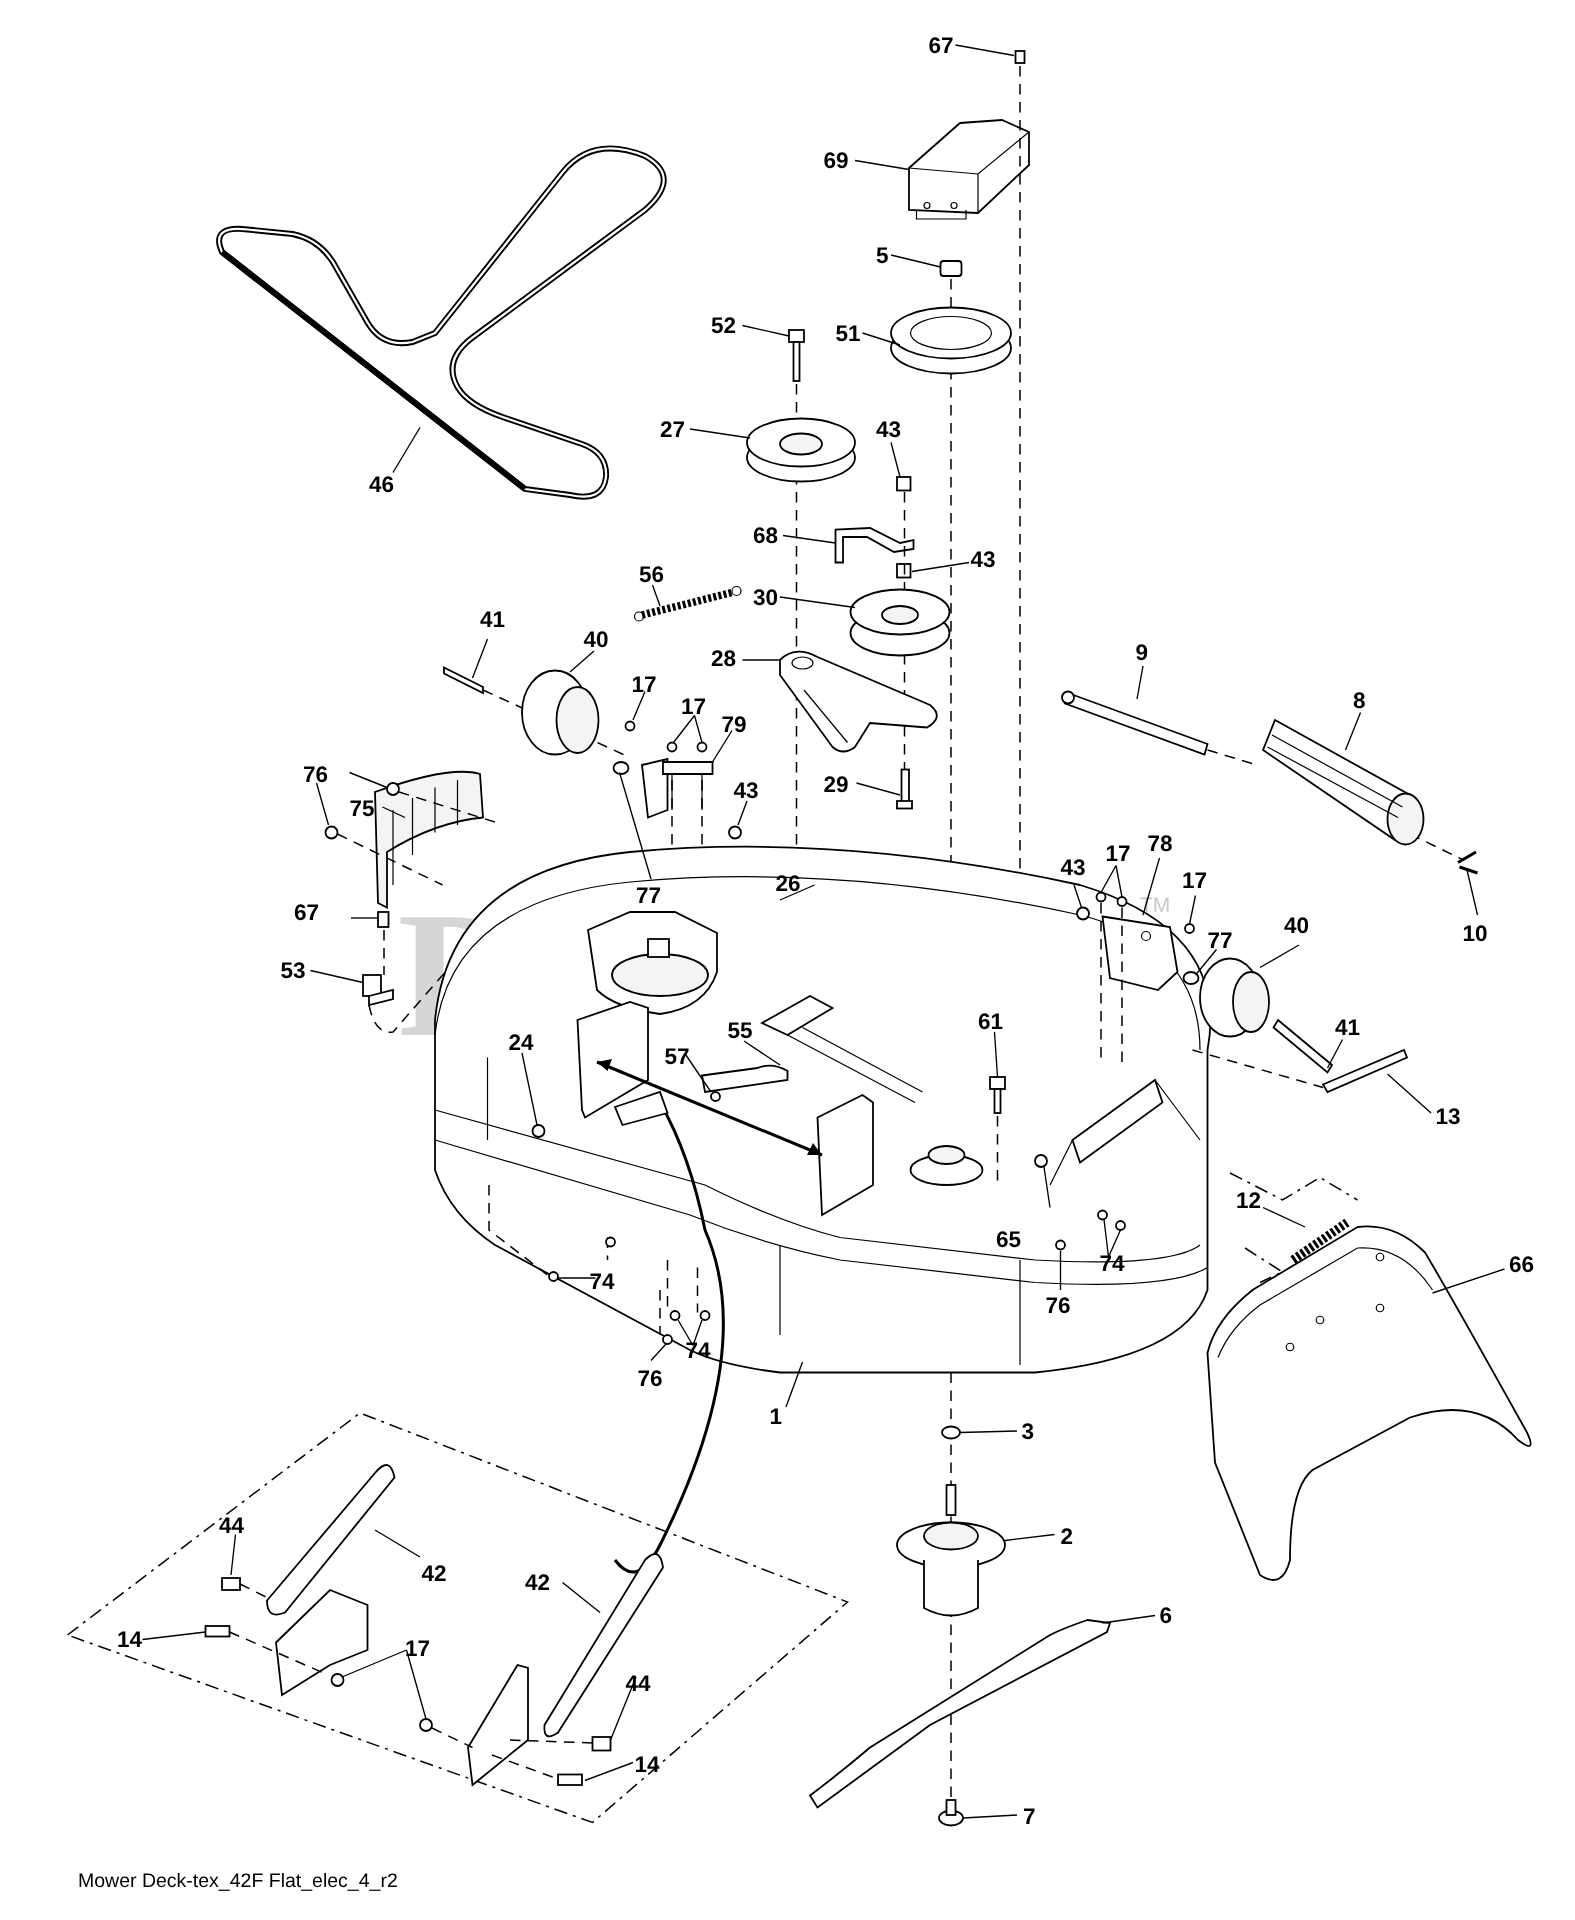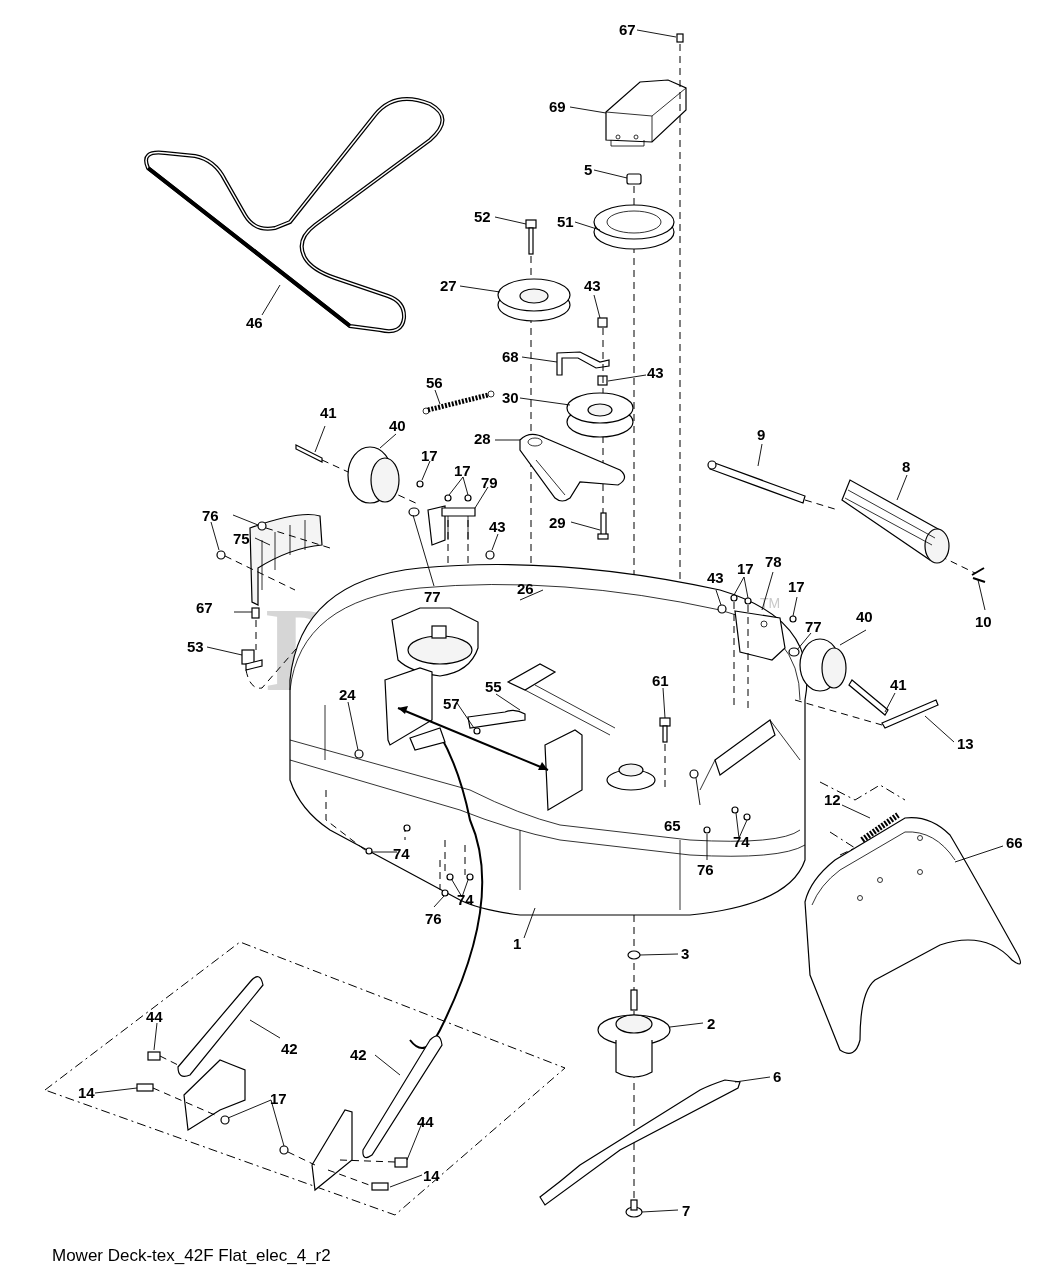--- a/index.html
+++ b/index.html
@@ -7,21 +7,21 @@
   #diagram{position:absolute;left:0;top:0;width:1050px;height:1280px;}
   .part{fill:#ffffff;stroke:#000;stroke-width:1.2;}
   .partg{fill:#f4f4f4;stroke:#000;stroke-width:1.2;}
   .thin{fill:none;stroke:#000;stroke-width:0.8;}
   .dash{fill:none;stroke:#000;stroke-width:1;stroke-dasharray:7,5;}
   .dashdot{fill:none;stroke:#000;stroke-width:1;stroke-dasharray:9,4,2,4;}
   .leader{stroke:#000;stroke-width:0.9;fill:none;}
   .callout{font-family:"Liberation Sans",sans-serif;font-weight:bold;font-size:15px;fill:#000;}
   .wm{font-family:"Liberation Serif",serif;font-weight:bold;font-size:120px;fill:#c9c9c9;opacity:0.75;}
   .tm{font-family:"Liberation Sans",sans-serif;font-size:14px;fill:#c9c9c9;}
-  .caption{position:absolute;left:52px;top:1246px;font-size:17px;color:#000;}
+  .caption{position:absolute;left:52px;top:1246px;font-size:13px;color:#000;}
 </style>
 </head>
 <body>
 
 <svg id="diagram" viewBox="0 0 1050 1280" xmlns="http://www.w3.org/2000/svg">
 
   <text class="wm" x="265" y="690">PartsTree</text>
   <text class="tm" x="760" y="608">TM</text>
 
   <g>

